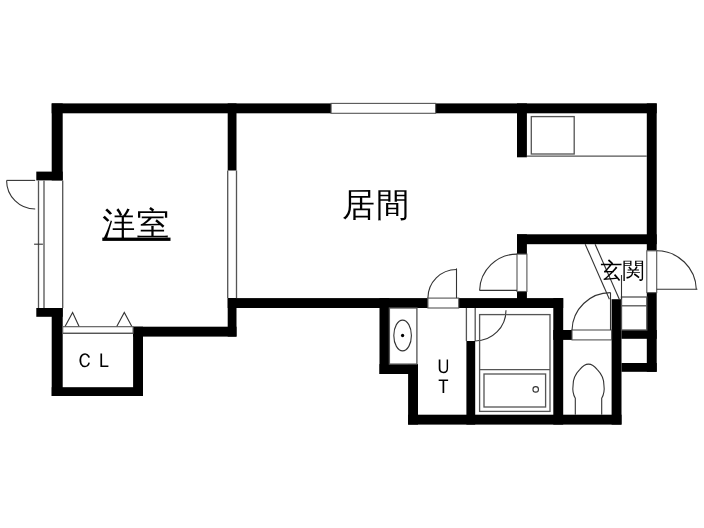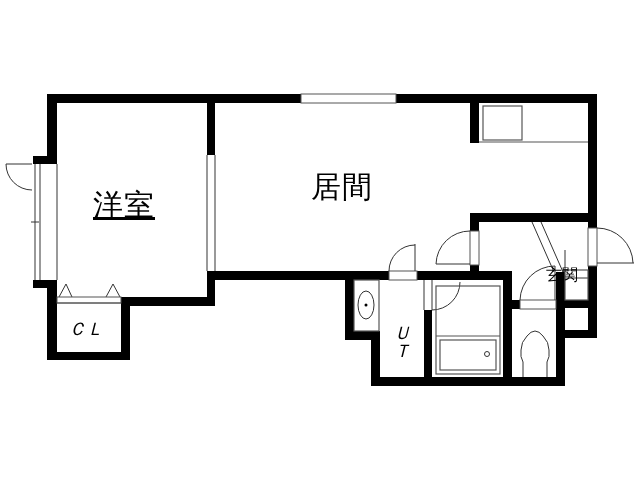--- a/index.html
+++ b/index.html
@@ -4,22 +4,22 @@
 <style>
   html, body { margin:0; padding:0; background:#ffffff; }
   body { width:640px; height:480px; overflow:hidden; position:relative; font-family:"DejaVu Sans", sans-serif; }
   svg { position:absolute; left:0; top:0; }
   .wall { fill:#000000; }
   .thin { fill:none; stroke:#555555; stroke-width:1.2; }
   .thin-dark { fill:none; stroke:#333333; stroke-width:1; }
   .white { fill:#ffffff; stroke:#555555; stroke-width:1; }
   .label { position:absolute; color:#000; white-space:nowrap; line-height:1; }
   .room-lg { font-size:30px; letter-spacing:1px; }
-  .room-sm { font-size:18px;font-style:italic; }
-  .room-xs { font-size:16px;margin-top:31px; }
+  .room-sm { font-size:18px; }
+  .room-xs { font-size:20px; }
 </style>
 </head>
 <body>
 
 <svg width="640" height="480" viewBox="0 0 640 480" xmlns="http://www.w3.org/2000/svg">
 
   <g>
 
     <rect class="wall" x="47" y="94" width="254" height="9"></rect>
 

